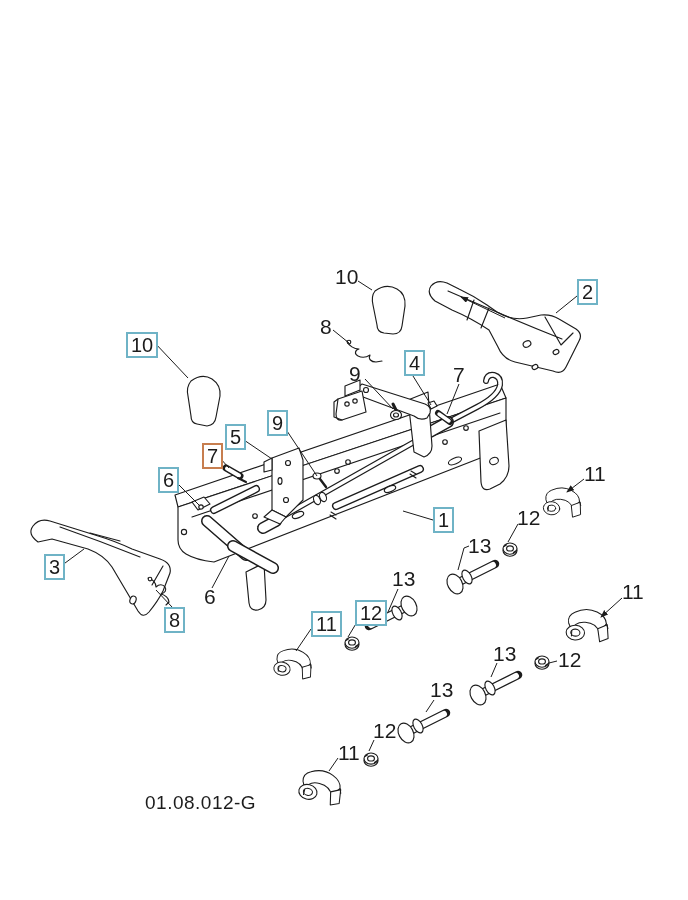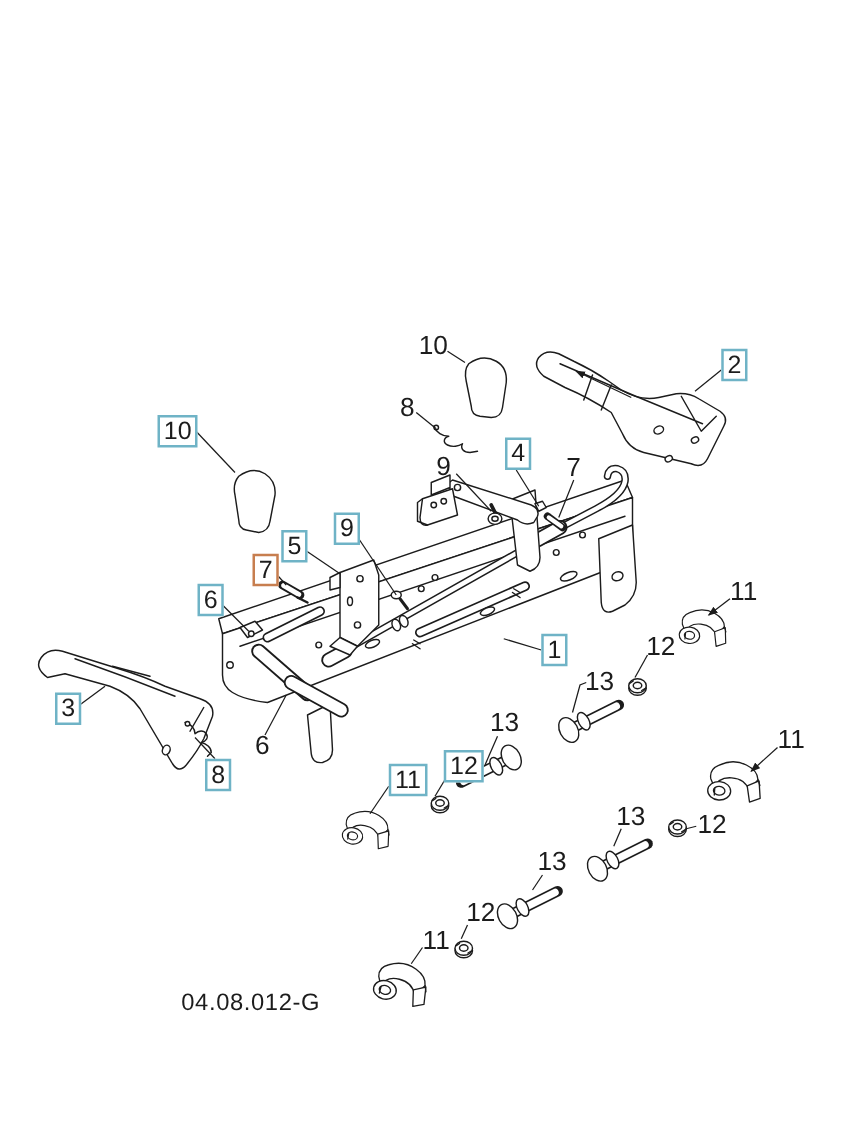--- a/index.html
+++ b/index.html
@@ -288,15 +288,15 @@
 <div class="cp" style="left:468px;top:535px;">13</div>
 <div class="cp" style="left:204px;top:586px;">6</div>
 <div class="cp" style="left:392px;top:568px;">13</div>
 <div class="cp" style="left:622px;top:581px;">11</div>
 <div class="cp" style="left:493px;top:643px;">13</div>
 <div class="cp" style="left:558px;top:649px;">12</div>
 <div class="cp" style="left:430px;top:679px;">13</div>
 <div class="cp" style="left:373px;top:720px;">12</div>
 <div class="cp" style="left:338px;top:742px;">11</div>
 
-<div class="code">04.08.012-G</div>
+<div class="code">01.08.012-G</div>
 
 </div>
 
 </body></html>

